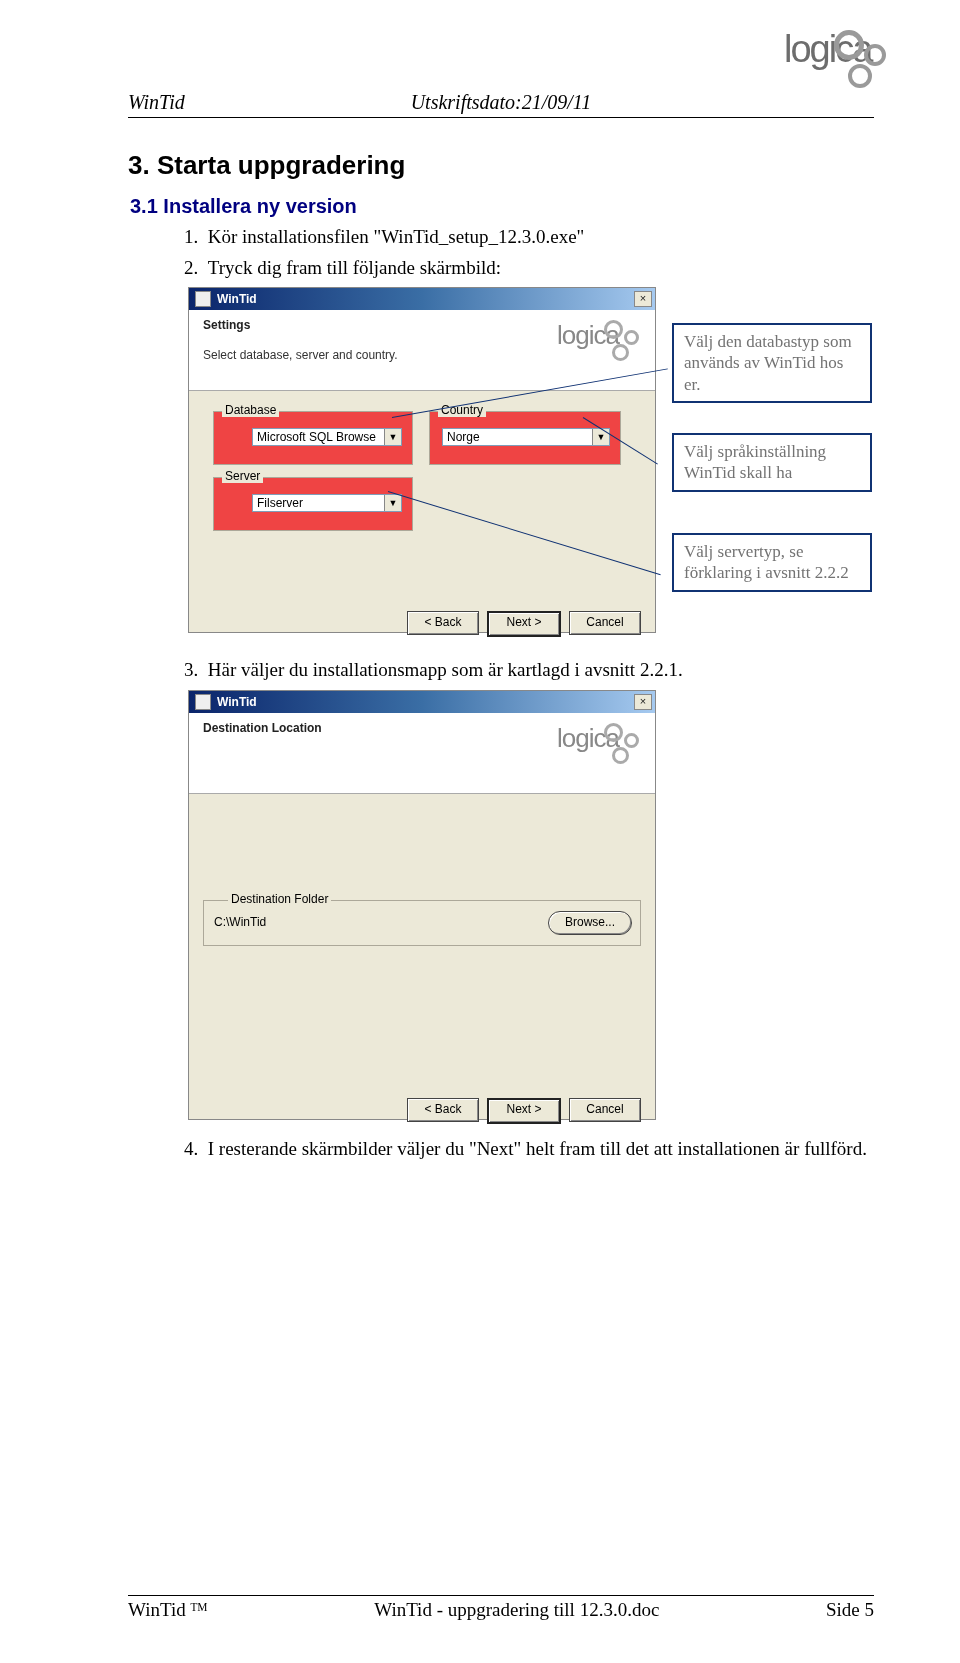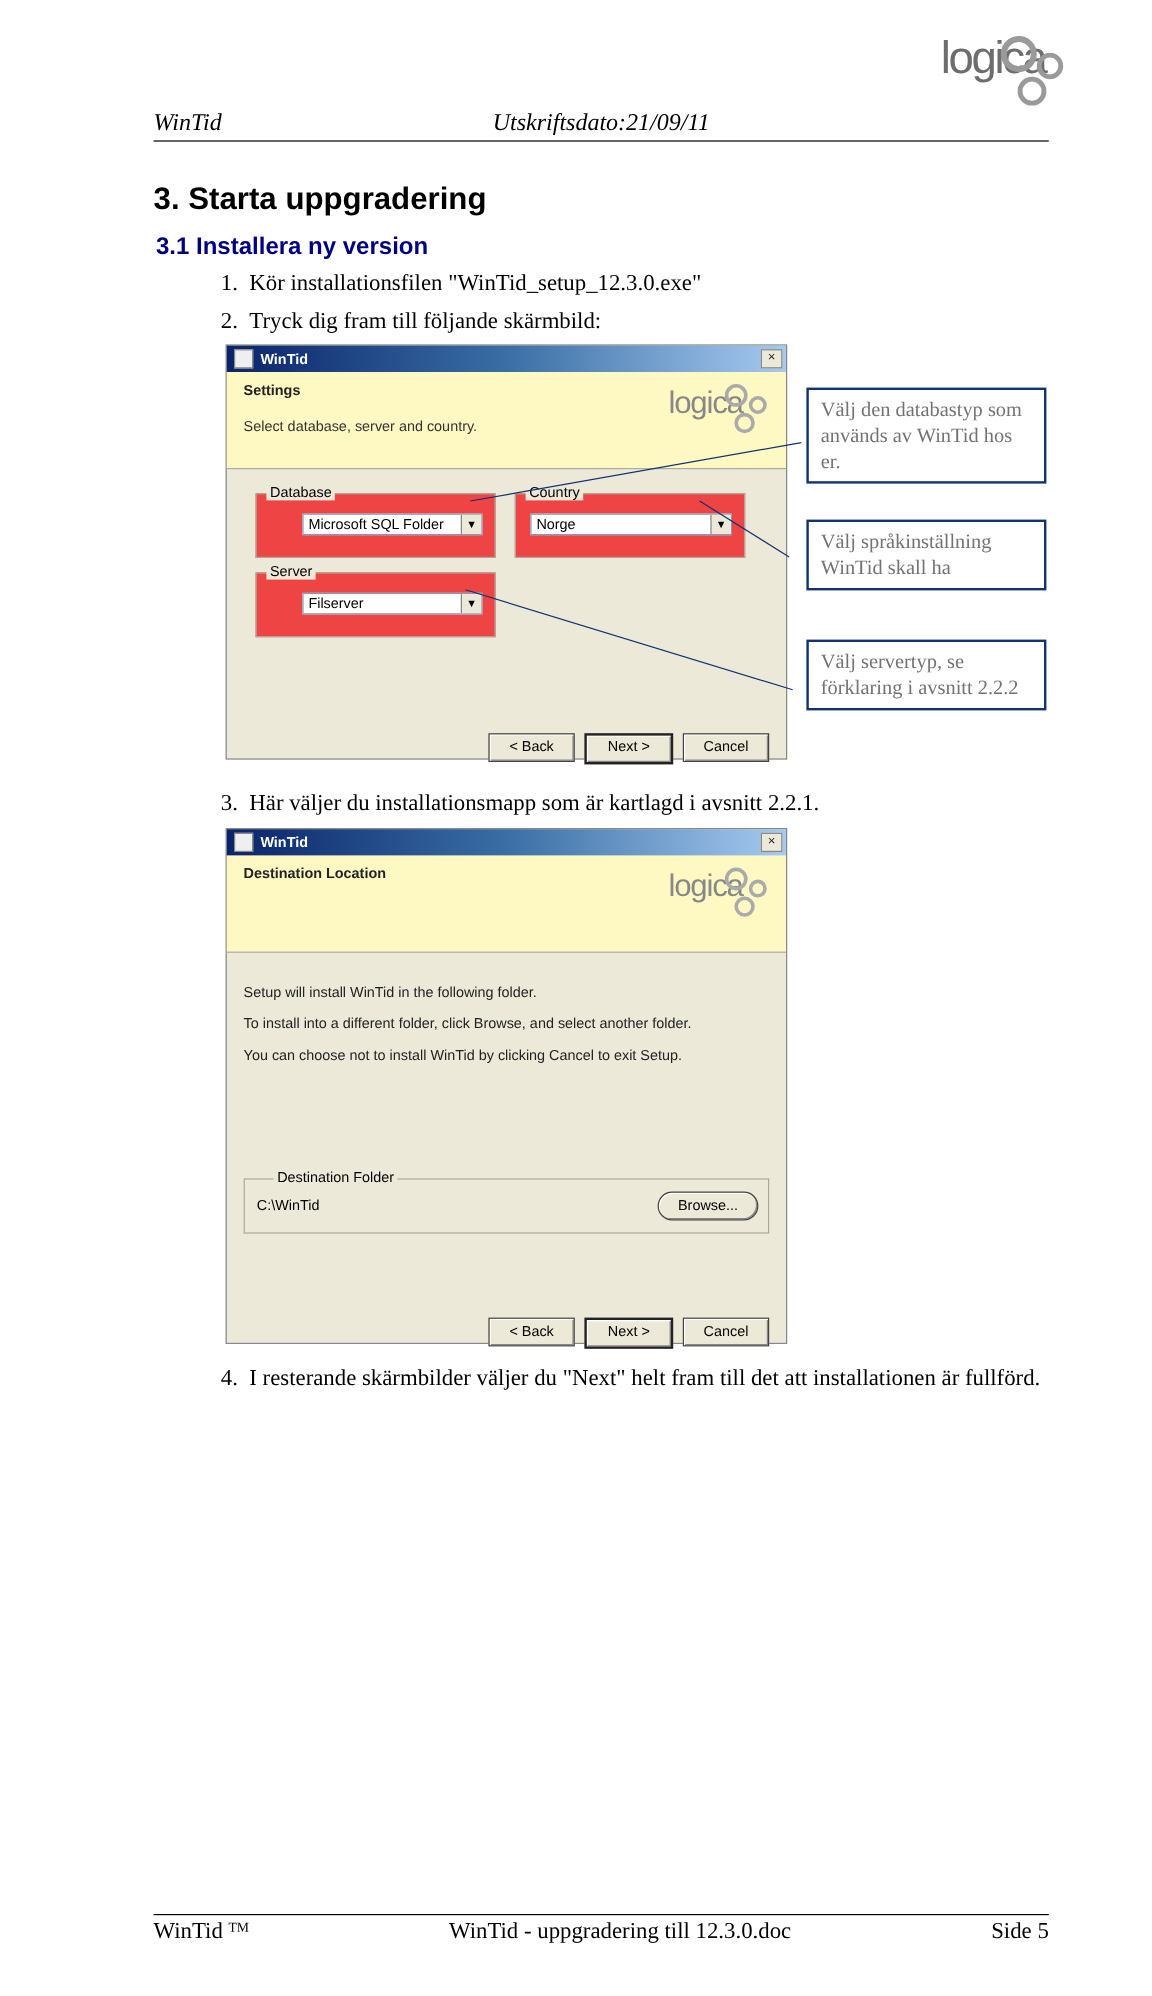--- a/index.html
+++ b/index.html
@@ -131,21 +131,21 @@
     width: 16px; height: 14px;
     background: #ece9d8;
     border: 1px solid #888;
     font: 11px Arial;
     text-align: center;
     color: #222;
     line-height: 12px;
   }
   .dlg-banner {
     height: 64px;
-    background: #fef9c3;
+    background: #ffffff;
     border-bottom: 1px solid #aaa;
     position: relative;
     padding: 8px 14px;
   }
   .dlg-banner .title {
     font-weight: bold;
     color: #222;
   }
   .dlg-banner .sub {
     margin-top: 16px;
@@ -295,21 +295,21 @@
           <div class="mini-logica">
             <span class="word">logica</span>
             <div class="ring r1"></div><div class="ring r2"></div><div class="ring r3"></div>
           </div>
         </div>
         <div class="dlg-body" style="height:238px;">
 
           <div class="groupbox" style="left:24px; top:20px; width:200px; height:54px;">
             <span class="gbtitle">Database</span>
             <div class="combo" style="margin:16px 10px 0 38px;">
-              <span>Microsoft SQL Folder</span>
+              <span>Microsoft SQL Browse</span>
               <span class="cb">▼</span>
             </div>
           </div>
 
           <div class="groupbox" style="left:240px; top:20px; width:192px; height:54px;">
             <span class="gbtitle">Country</span>
             <div class="combo" style="margin:16px 10px 0 12px;">
               <span>Norge</span>
               <span class="cb">▼</span>
             </div>
@@ -357,25 +357,20 @@
           <span class="closebtn">×</span>
         </div>
         <div class="dlg-banner">
           <div class="title">Destination Location</div>
           <div class="mini-logica">
             <span class="word">logica</span>
             <div class="ring r1"></div><div class="ring r2"></div><div class="ring r3"></div>
           </div>
         </div>
         <div class="dlg-body" style="height:322px;">
-          <div class="bodytext" style="margin-top:16px;">
-            <p>Setup will install WinTid in the following folder.</p>
-            <p>To install into a different folder, click Browse, and select another folder.</p>
-            <p>You can choose not to install WinTid by clicking Cancel to exit Setup.</p>
-          </div>
           <div class="destfolder-group">
             <span class="gbtitle">Destination Folder</span>
             <span class="path">C:\WinTid</span>
             <div class="browse-wrap">
               <div class="winbtn" style="width:82px;border-radius:12px;"><span>Browse...</span></div>
             </div>
           </div>
           <div class="buttonrow">
             <div class="winbtn"><span>&lt; Back</span></div>
             <div class="winbtn defaultbtn"><span>Next &gt;</span></div>

